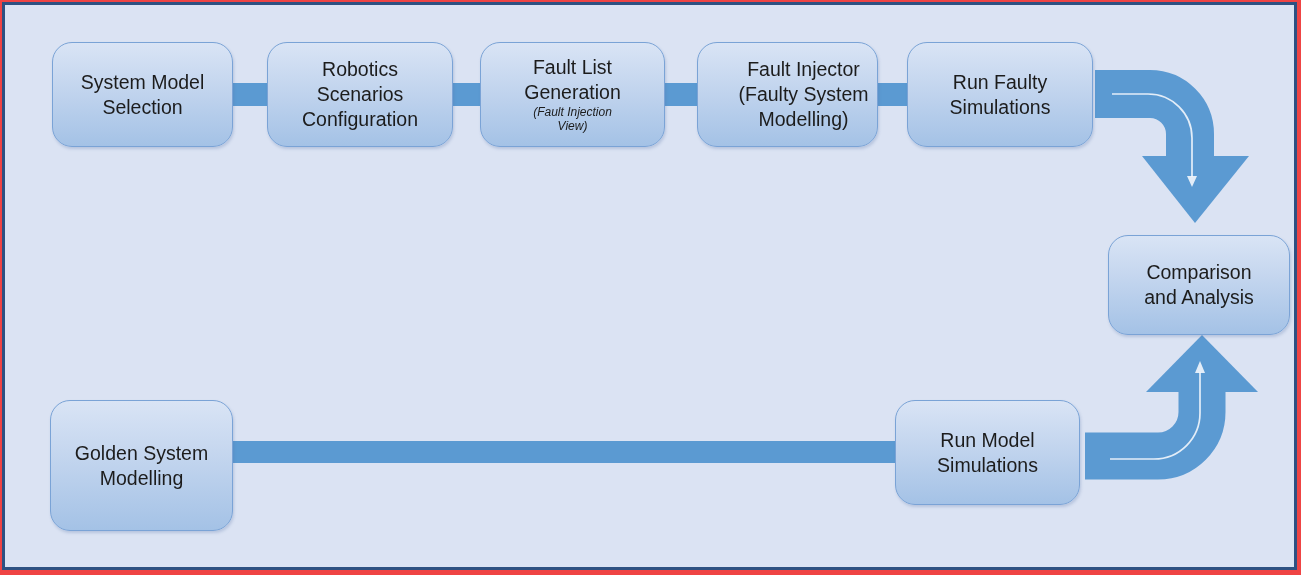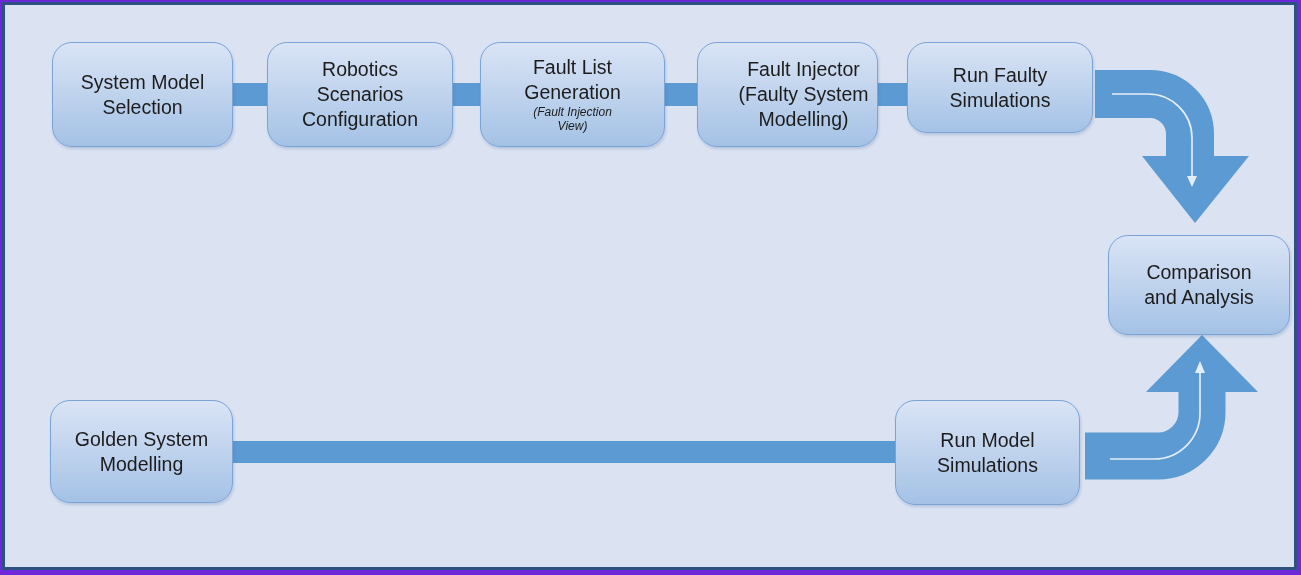--- a/index.html
+++ b/index.html
@@ -5,21 +5,21 @@
   html, body {
     margin: 0;
     padding: 0;
     background: #ffffff;
     font-family: "Liberation Sans", sans-serif;
   }
   .stage {
     position: relative;
     width: 1301px;
     height: 575px;
-    background: #6d28d9;
+    background: #ef4444;
     overflow: hidden;
   }
   .slide-frame {
     position: absolute;
     left: 2px;
     top: 2px;
     width: 1289px;
     height: 562px;
     border: 3px solid #2e5182;
     background: #dbe3f3;
@@ -55,23 +55,23 @@
     font-size: 12px;
     font-style: italic;
     line-height: 1.22;
     white-space: pre-line;
   }
   
   .n-system    { left: 52px;   top: 42px;  width: 181px; height: 105px; }
   .n-robotics  { left: 267px;  top: 42px;  width: 186px; height: 105px; text-align: center; }
   .n-faultlist { left: 480px;  top: 42px;  width: 185px; height: 105px; }
   .n-injector  { left: 697px;  top: 42px;  width: 181px; height: 105px; padding-left: 40px; }
-  .n-runfaulty { left: 907px;  top: 42px;  width: 186px; height: 91px; align-items: center; }
+  .n-runfaulty { left: 907px;  top: 42px;  width: 186px; height: 105px; align-items: center; }
   .n-compare   { left: 1108px; top: 227px; width: 182px; height: 100px; margin-top: 8px; }
-  .n-golden    { left: 50px;   top: 400px; width: 183px; height: 103px; }
+  .n-golden    { left: 50px;   top: 400px; width: 183px; height: 131px; }
   .n-rungolden { left: 895px;  top: 400px; width: 185px; height: 105px; }
 </style>
 </head>
 <body>
 
 <div class="stage">
 
   <div class="slide-frame"></div>
 
   <svg class="connector-layer" viewBox="0 0 1301 575" xmlns="http://www.w3.org/2000/svg">

